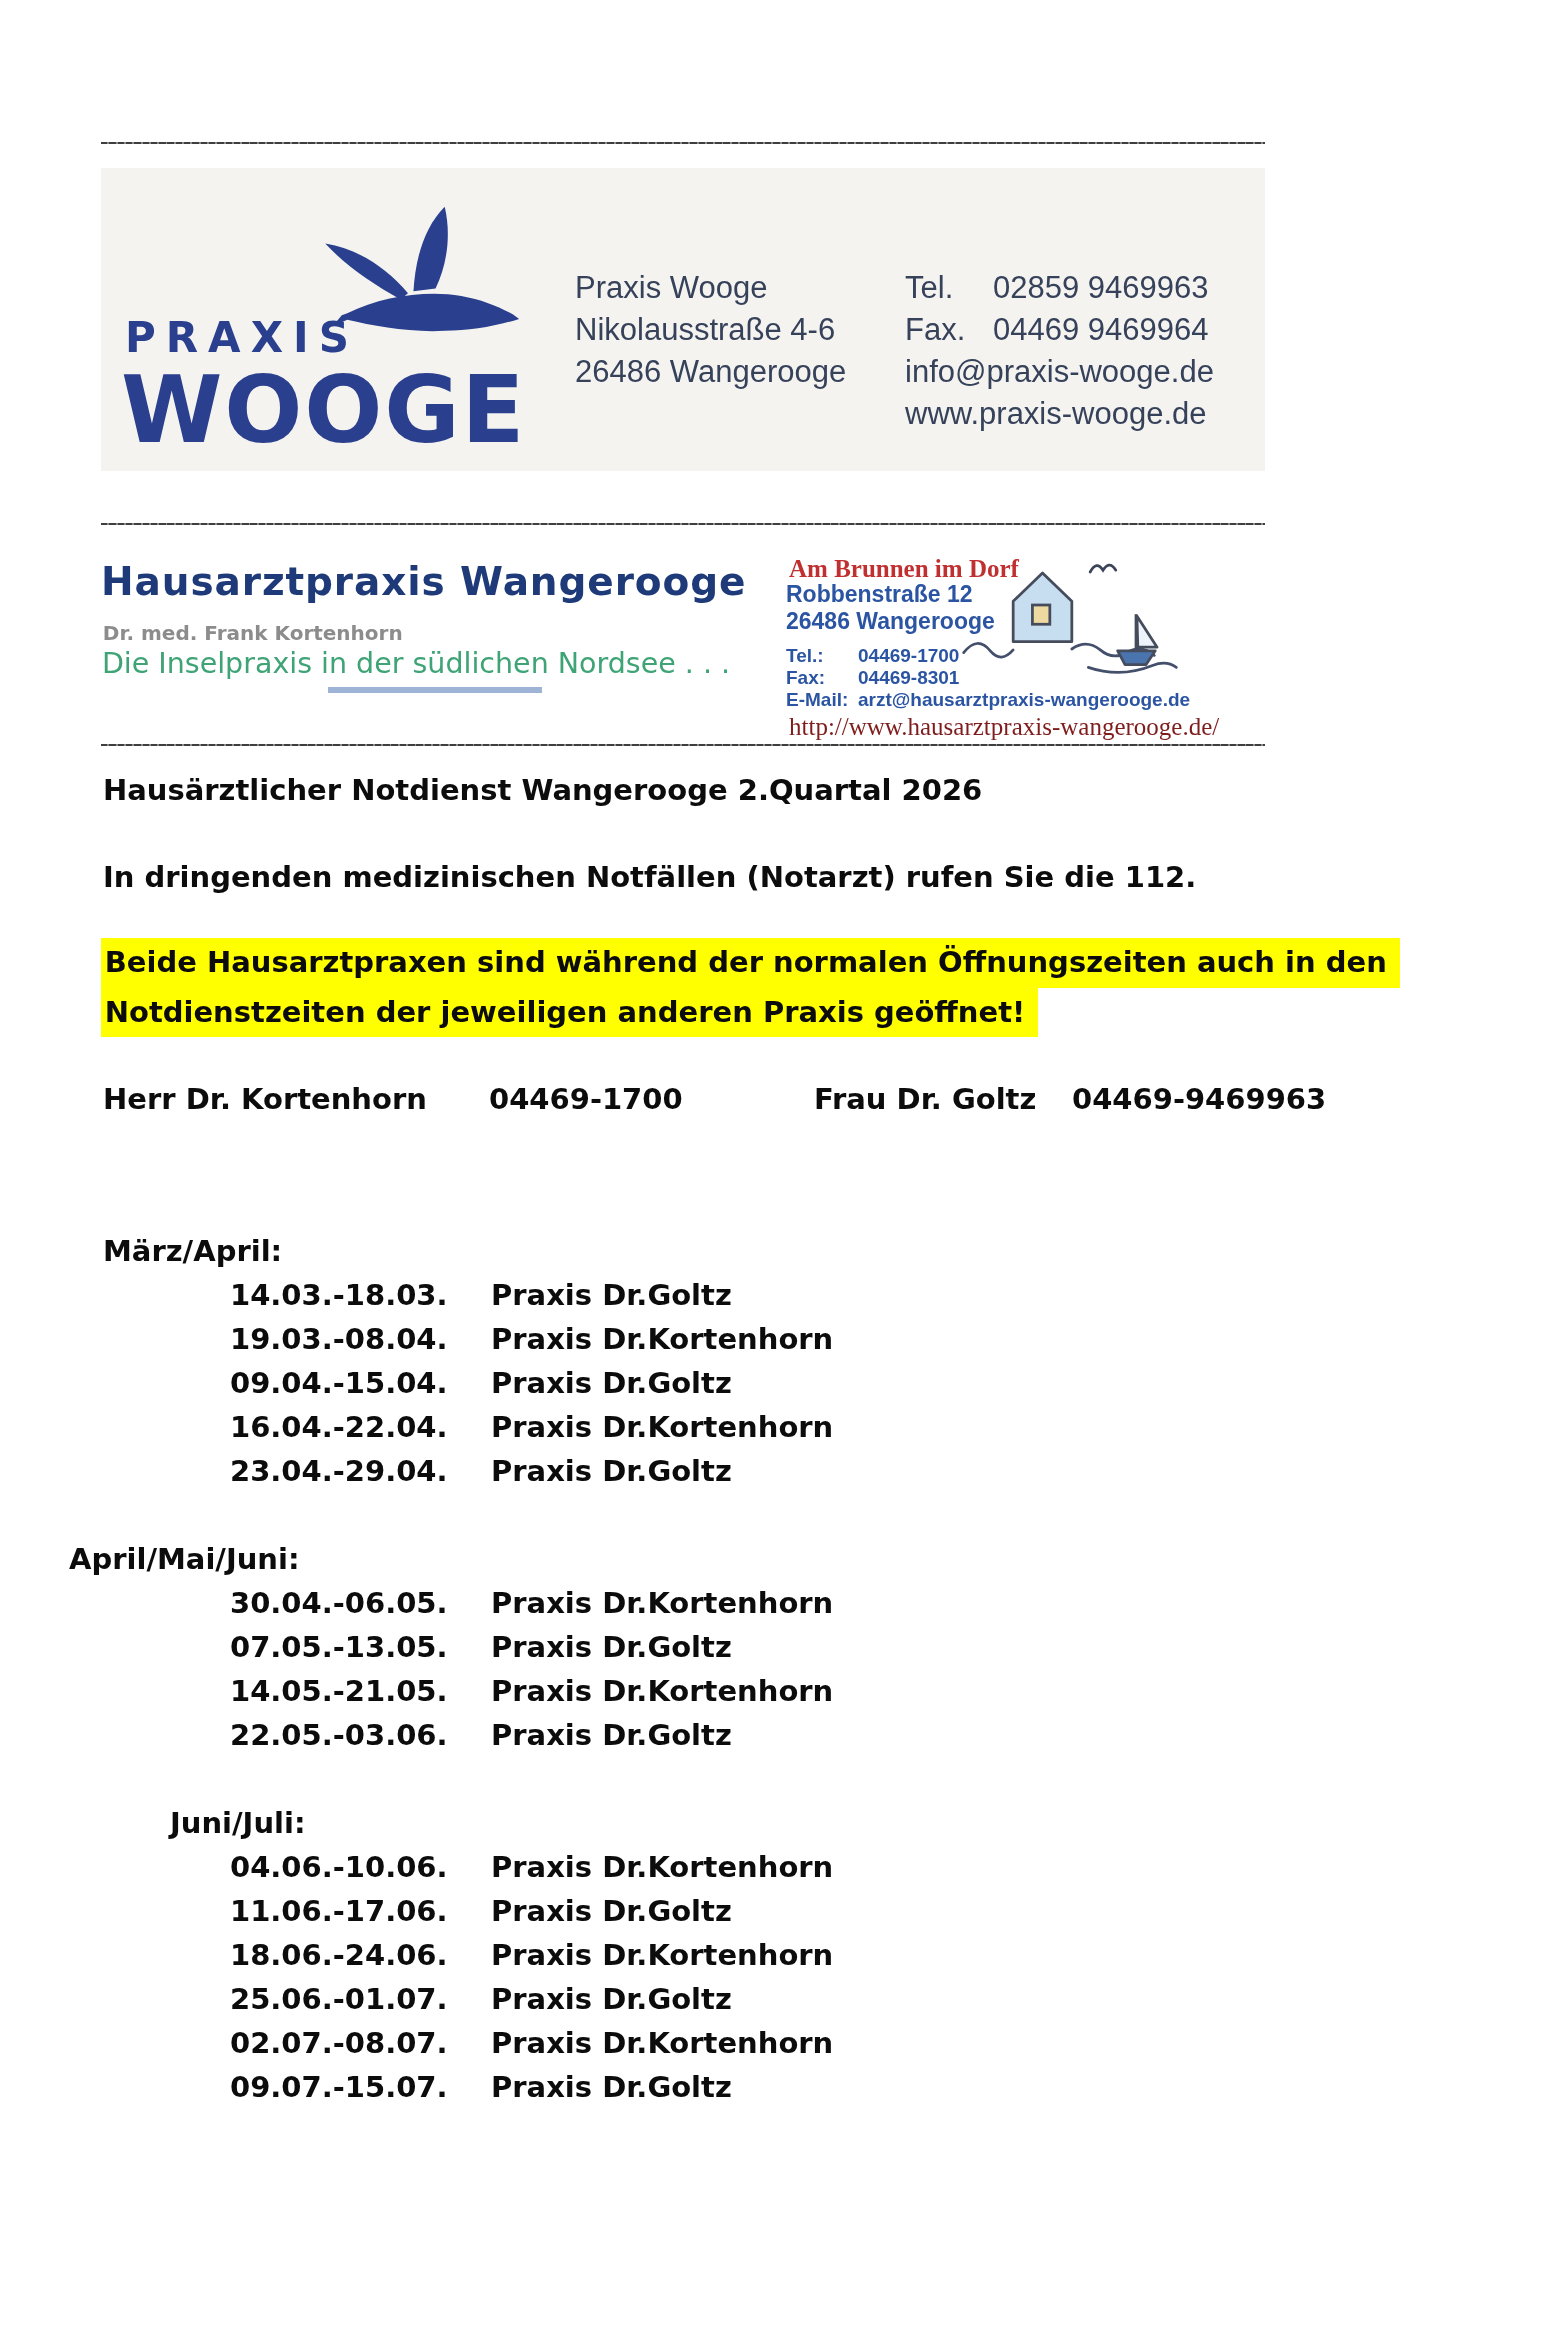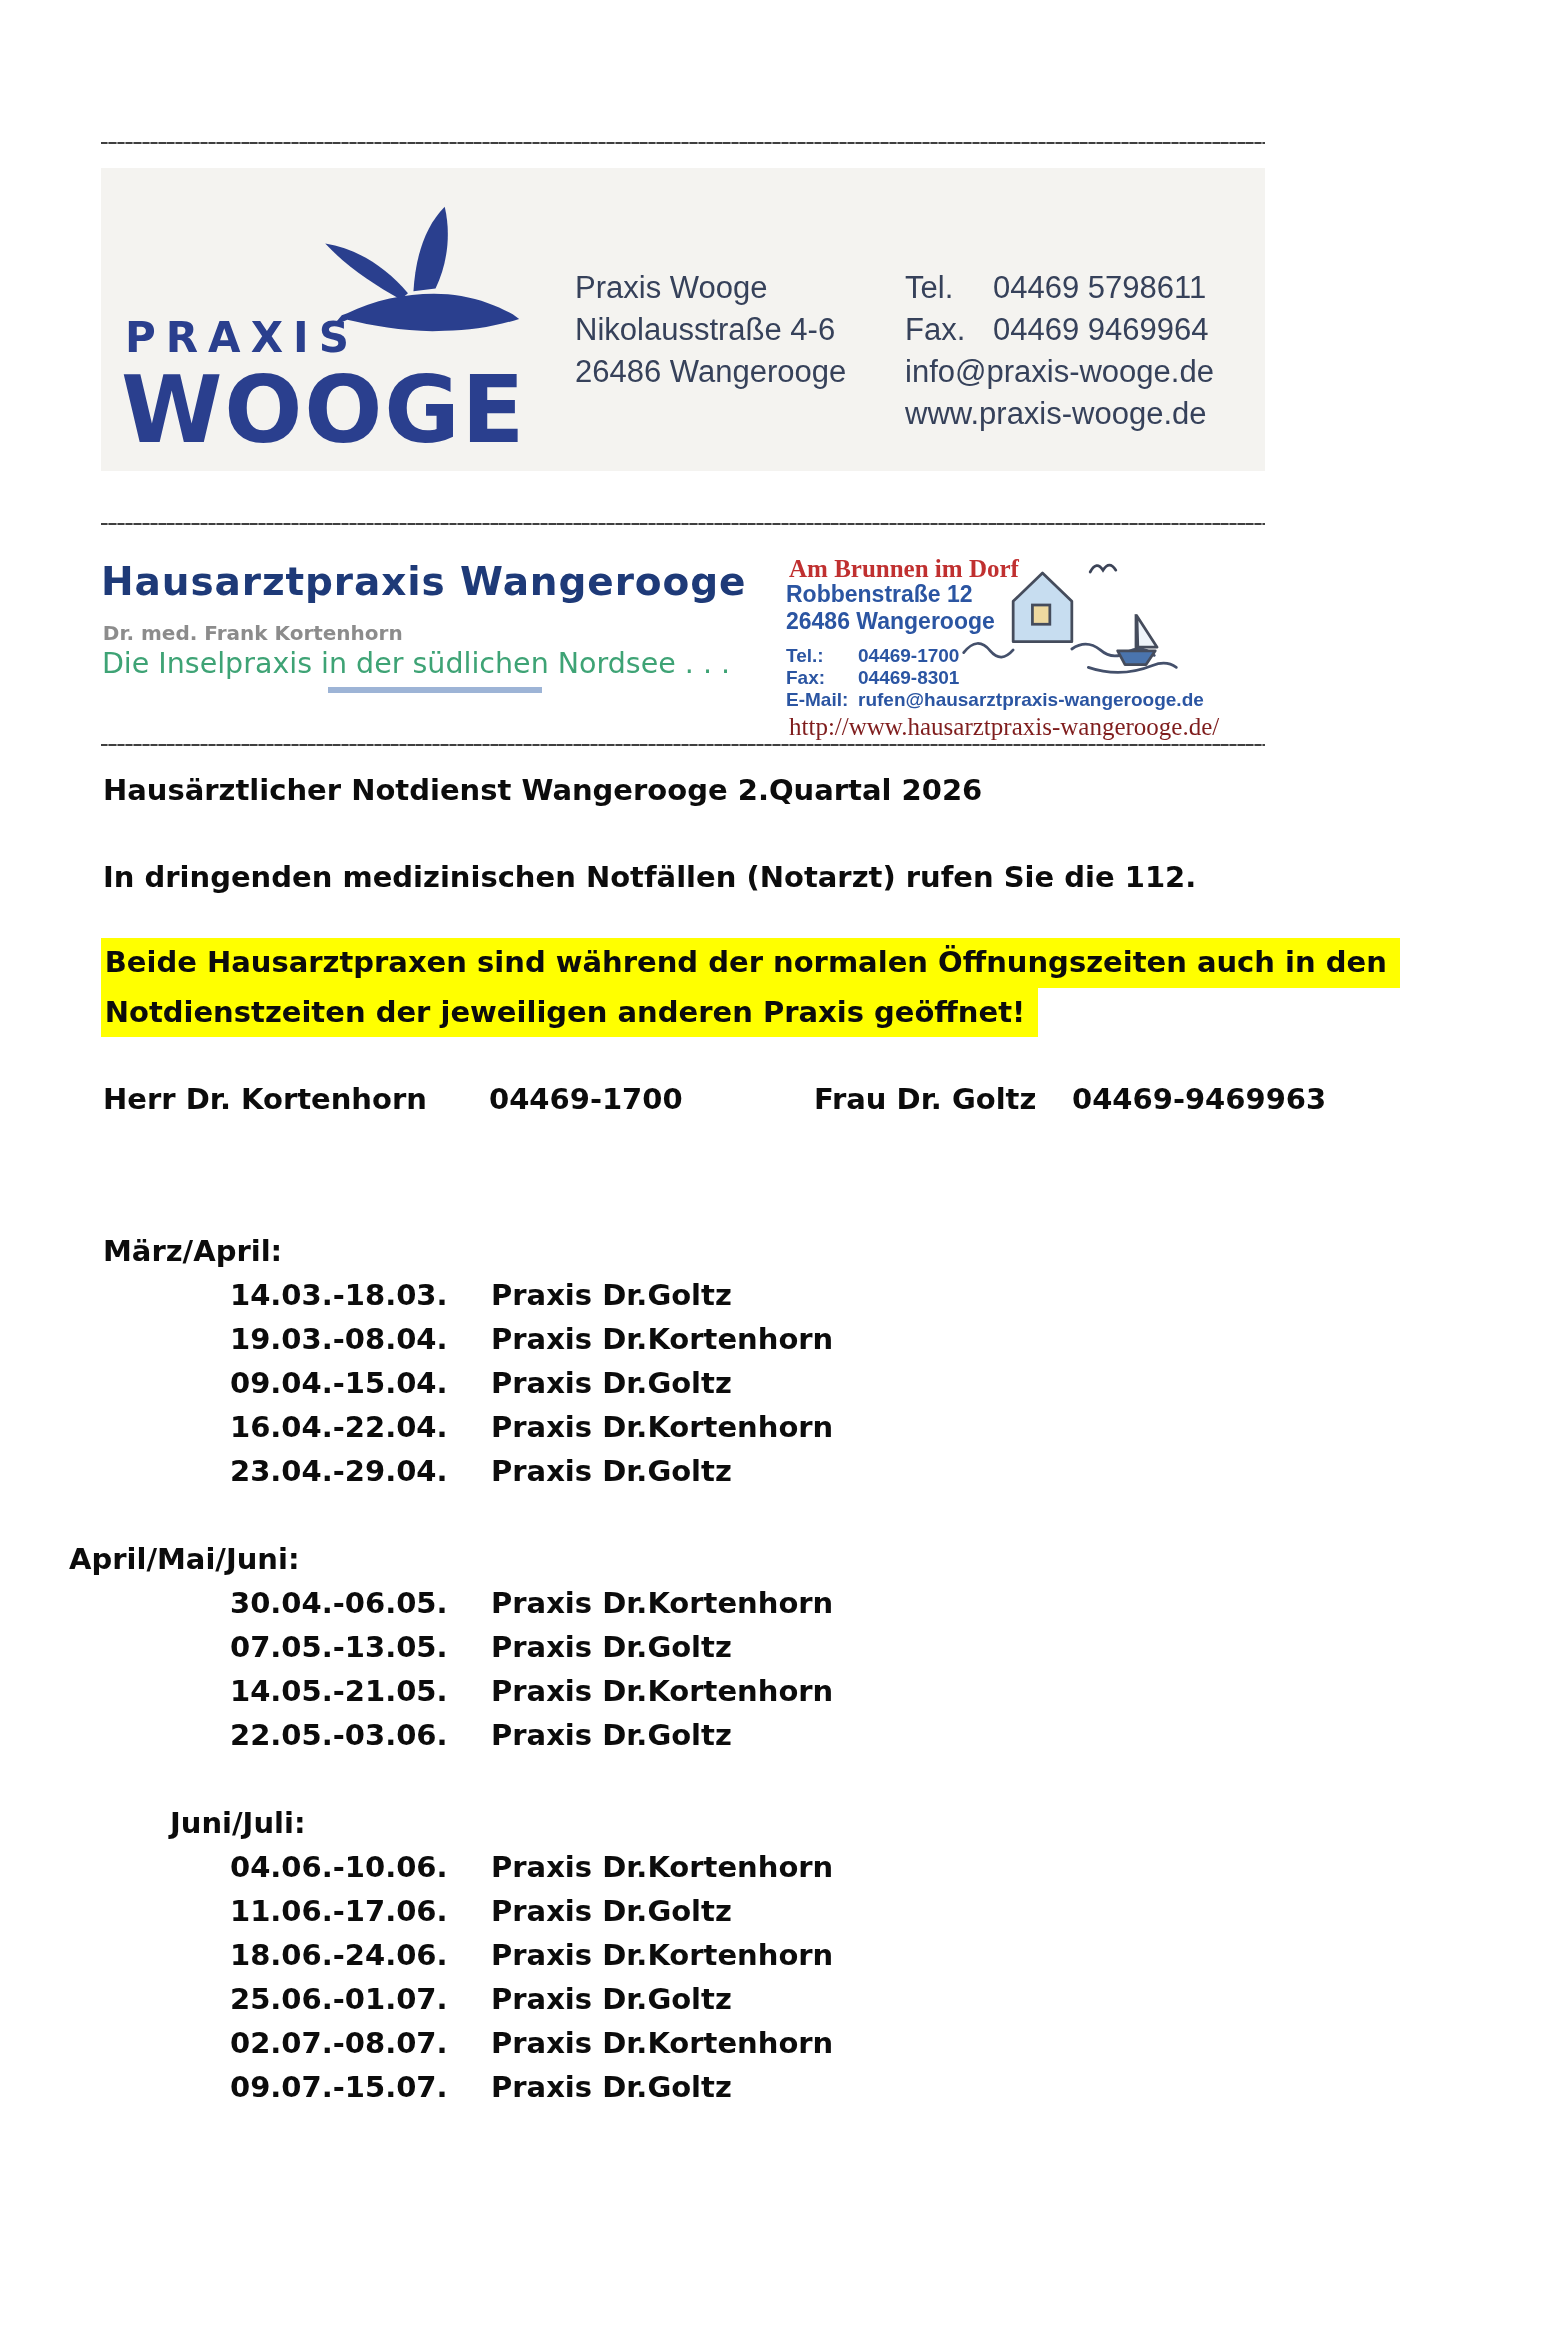--- a/index.html
+++ b/index.html
@@ -86,41 +86,41 @@
                C208 134 180 139 152 139 C114 141 76 134 46 127 L30 134 L40 122 Z"></path>
     </svg>
     <div class="logo-praxis">PRAXIS</div>
     <div class="logo-wooge">WOOGE</div>
     <div class="lh1-col lh1-address">
         <div>Praxis Wooge</div>
         <div>Nikolausstraße 4-6</div>
         <div>26486 Wangerooge</div>
       </div>
     <div class="lh1-col lh1-contact">
-        <div><span class="lbl">Tel.</span><span>04469  5798611</span></div>
+        <div><span class="lbl">Tel.</span><span>02859  9469963</span></div>
         <div><span class="lbl">Fax.</span><span>04469  9469964</span></div>
         <div><span>info@praxis-wooge.de</span></div>
         <div><span>www.praxis-wooge.de</span></div>
       </div>
   </div>
 
   <div class="rule" style="top:523px"></div>
 
   <div class="lh2">
     <div class="lh2-title">Hausarztpraxis Wangerooge</div>
     <div class="lh2-doctor">Dr. med. Frank Kortenhorn</div>
     <div class="lh2-slogan">Die Inselpraxis in der südlichen Nordsee . . .</div>
     <div class="lh2-bar"></div>
 
     <div class="lh2-loc">Am Brunnen im Dorf</div>
     <div class="lh2-addr1 lh2-blue">Robbenstraße 12</div>
     <div class="lh2-addr2 lh2-blue">26486 Wangerooge</div>
     <div class="lh2-tel lh2-small"><span class="lbl">Tel.:</span><span>04469-1700</span></div>
     <div class="lh2-fax lh2-small"><span class="lbl">Fax:</span><span>04469-8301</span></div>
-    <div class="lh2-email lh2-small"><span class="lbl">E-Mail:</span><span>rufen@hausarztpraxis-wangerooge.de</span></div>
+    <div class="lh2-email lh2-small"><span class="lbl">E-Mail:</span><span>arzt@hausarztpraxis-wangerooge.de</span></div>
     <div class="lh2-web">http://www.hausarztpraxis-wangerooge.de/</div>
 
     <svg class="house-svg" width="220" height="158" viewBox="0 0 240 172">
       <path d="M142 26 q7 -13 14 -2 q7 -11 14 0" fill="none" stroke="#3c4458" stroke-width="3" stroke-linecap="round"></path>
       <path d="M58 102 L58 58 L90 27 L122 58 L122 102 Z" fill="#c7ddf0" stroke="#454c5c" stroke-width="3" stroke-linejoin="round"></path>
       <rect x="79" y="62" width="19" height="21" fill="#eed9a0" stroke="#454c5c" stroke-width="3"></rect>
       <path d="M4 114 q15 -19 29 -2 q12 14 25 -1" fill="none" stroke="#44506b" stroke-width="3" stroke-linecap="round"></path>
       <path d="M122 110 q16 -11 31 1 q14 12 30 2 q16 -8 29 4" fill="none" stroke="#44506b" stroke-width="3" stroke-linecap="round"></path>
       <path d="M140 130 q35 12 70 -2 q15 -6 26 2" fill="none" stroke="#44506b" stroke-width="3" stroke-linecap="round"></path>
       <path d="M192 112 L192 72" fill="none" stroke="#454c5c" stroke-width="3"></path>

